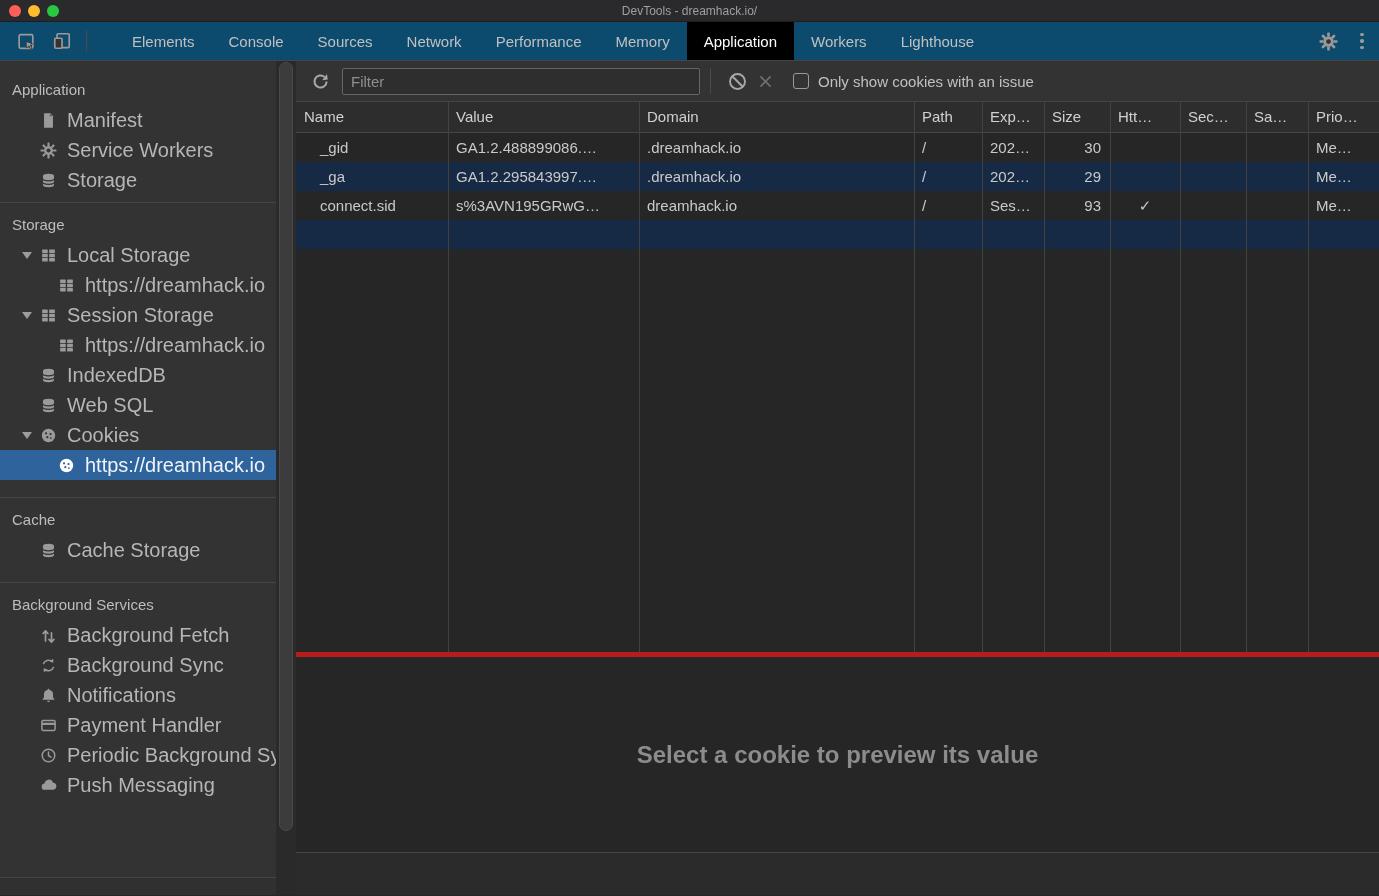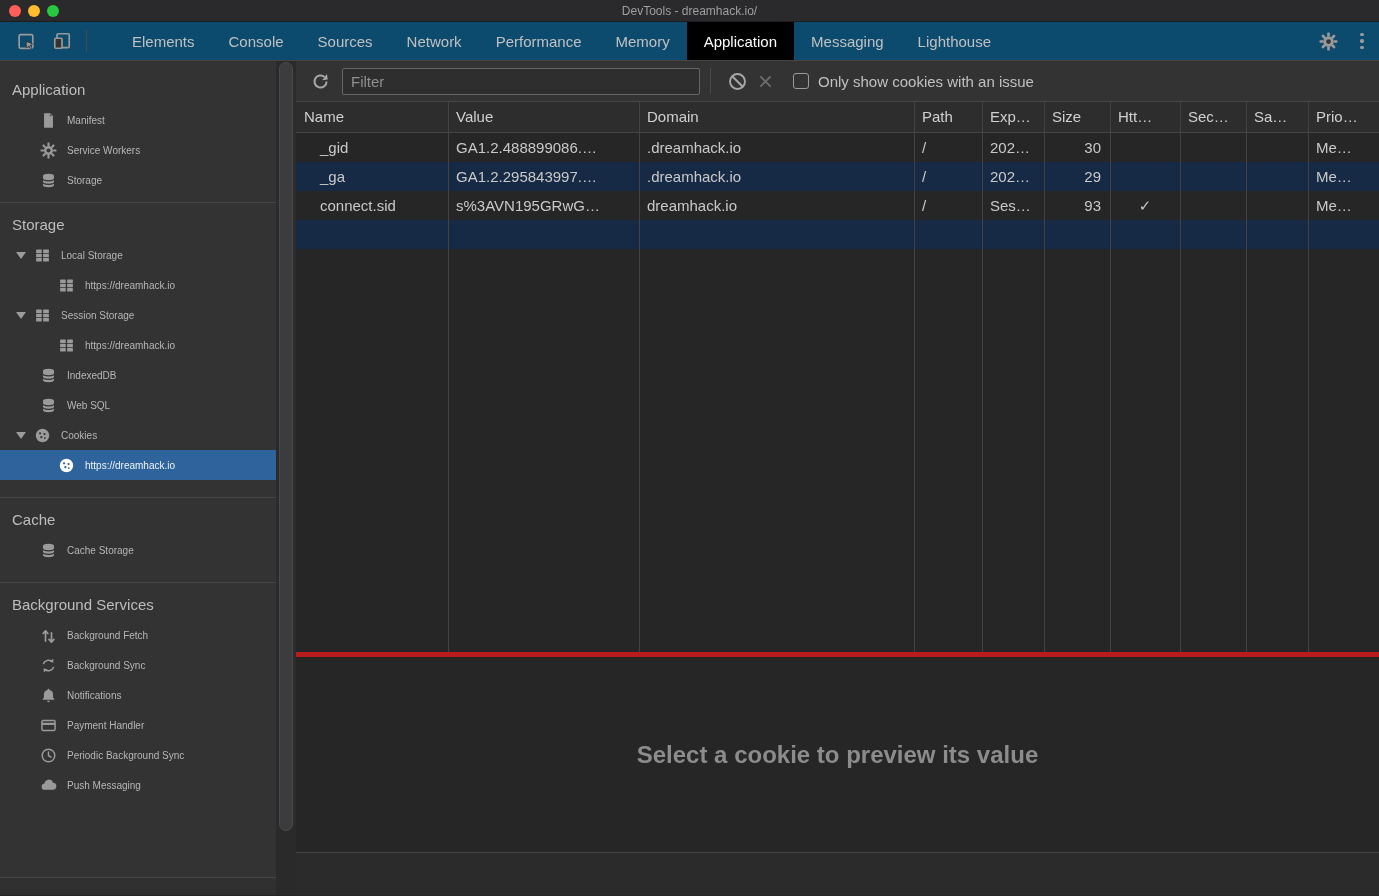--- a/index.html
+++ b/index.html
@@ -37,24 +37,24 @@
 
   
   .content { display:flex; height:834px; }
 
   
   .sidebar { width:276px; background:#333333; overflow:hidden; display:flex;
     flex-direction:column; --hole:#333333; }
   .side-scroll { flex:1; overflow:hidden; padding-top:14px; }
   .section-title { height:30px; line-height:30px; padding-left:12px; font-size:15px;
     color:#bdbdbd; white-space:nowrap; }
-  .side-item { height:30px; display:flex; align-items:center; font-size:10px;
+  .side-item { height:30px; display:flex; align-items:center; font-size:20px;
     color:#b6b6b6; cursor:pointer; white-space:nowrap; padding-left:40px; }
   .side-item .icon { display:flex; margin-right:10px; color:#9a9a9a; flex:none; }
-  .side-item.with-caret { padding-left:16px;text-align:right; }
+  .side-item.with-caret { padding-left:22px;text-align:right; }
   .caret { width:0; height:0; border-left:5.5px solid transparent;
     border-right:5.5px solid transparent; border-top:7px solid #9c9c9c;
     margin-right:8px; flex:none; cursor:pointer; }
   .side-item.child { padding-left:58px; }
   .side-item.selected { background:#2f639c; color:#eef3f9; --hole:#2f639c; }
   .side-item.selected .icon { color:#ffffff; }
   .side-sep { height:1px; background:#454545; margin:7px 0; }
   .side-gap { height:10px; }
   .sidebar-hscroll { height:18px; border-top:1px solid #454545; background:#303030; }
 
@@ -139,21 +139,21 @@
     </div>
     <div class="tb-divider"></div>
     <div class="tabs">
       <div class="tab">Elements</div>
       <div class="tab">Console</div>
       <div class="tab">Sources</div>
       <div class="tab">Network</div>
       <div class="tab">Performance</div>
       <div class="tab">Memory</div>
       <div class="tab selected">Application</div>
-      <div class="tab">Messaging</div>
+      <div class="tab">Workers</div>
       <div class="tab">Lighthouse</div>
     </div>
     <div class="tabbar-right">
       <div class="tb-divider"></div>
       <div class="right-btn">
         <svg width="19" height="19" viewBox="0 0 16 16">
           <g fill="currentColor">
             <circle cx="8" cy="8" r="4.4"></circle>
             <g>
               <rect x="6.9" y="0.4" width="2.2" height="3.4" rx="0.6"></rect>

